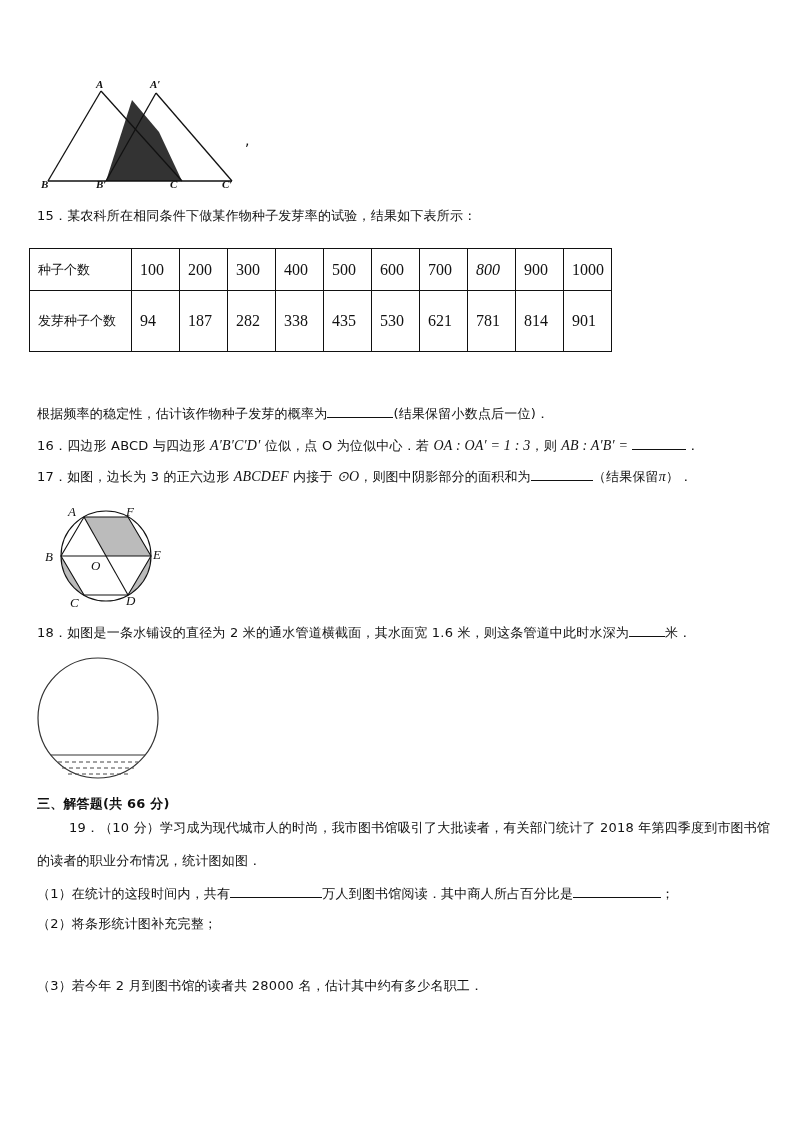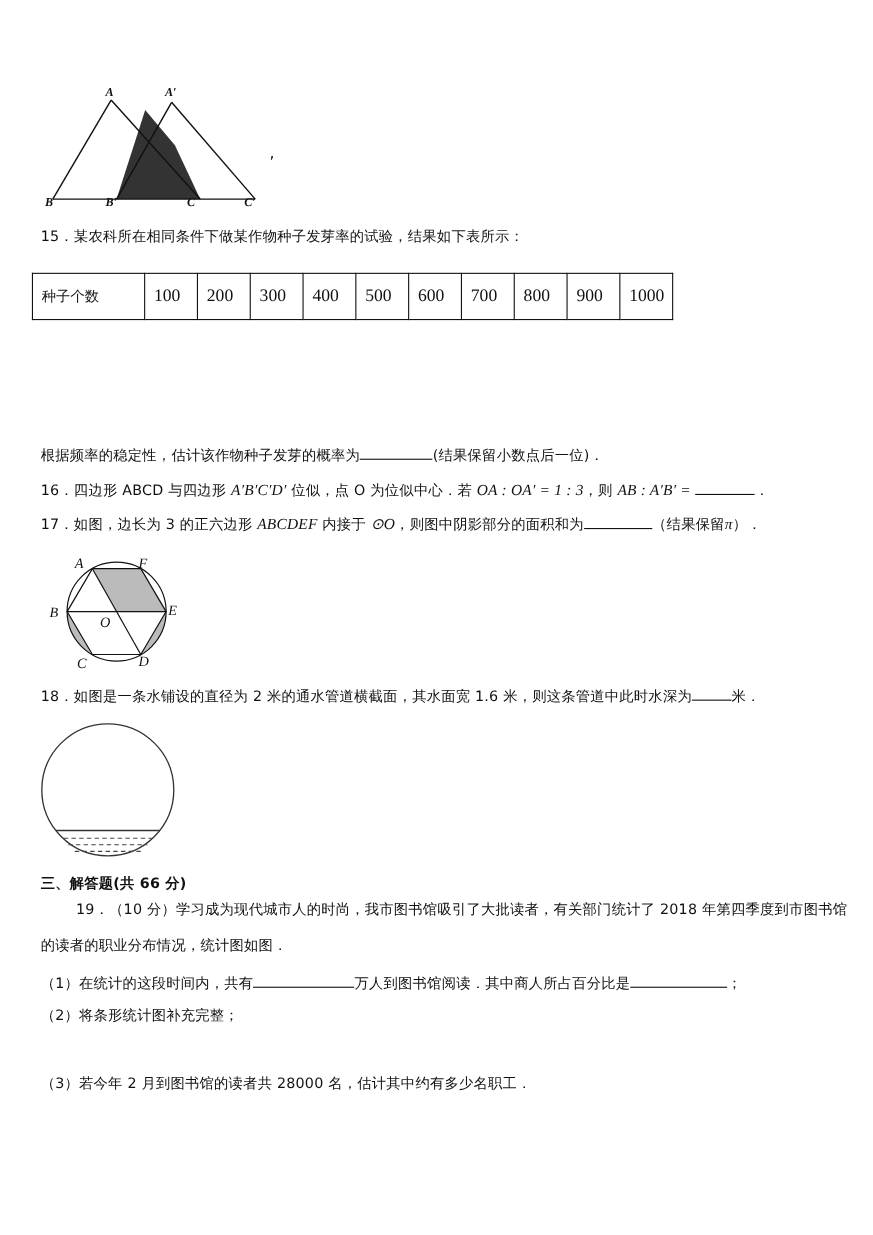--- a/index.html
+++ b/index.html
@@ -46,23 +46,36 @@
   <tbody>
       <tr style="height:42px;">
     <td style="width:93px;">种子个数</td>
     <td class="num-cell" style="width:39px;">100</td>
     <td class="num-cell" style="width:39px;">200</td>
     <td class="num-cell" style="width:39px;">300</td>
     <td class="num-cell" style="width:39px;">400</td>
     <td class="num-cell" style="width:39px;">500</td>
     <td class="num-cell" style="width:39px;">600</td>
     <td class="num-cell" style="width:39px;">700</td>
-    <td class="num-cell" style="width:39px;">800</td>
+    <td class="num-cell" style="width:39px;font-style:italic;">800</td>
     <td class="num-cell" style="width:39px;">900</td>
     <td class="num-cell" style="width:39px;">1000</td>
+  </tr>
+  <tr style="height:61px;">
+    <td>发芽种子个数</td>
+    <td class="num-cell">94</td>
+    <td class="num-cell">187</td>
+    <td class="num-cell">282</td>
+    <td class="num-cell">338</td>
+    <td class="num-cell">435</td>
+    <td class="num-cell">530</td>
+    <td class="num-cell">621</td>
+    <td class="num-cell">781</td>
+    <td class="num-cell">814</td>
+    <td class="num-cell">901</td>
   </tr>
 </tbody>
   </table>
 
 <div class="line" style="top:405px;">
   <span>根据频率的稳定性，估计该作物种子发芽的概率为</span><span class="blank" style="width:66px;"></span><span>(结果保留小数点后一位)．</span>
 </div>
 
 <div class="line" style="top:437px;text-align:center;">
   <span>16．</span><span>四边形 ABCD 与四边形 </span><span class="it">A′B′C′D′</span><span> 位似，点 O 为位似中心．若 </span><span class="it">OA : OA′ = 1 : 3</span><span>，则 </span><span class="it">AB : A′B′ =</span><span class="blank" style="width:54px; margin-left:4px;"></span><span>．</span>

